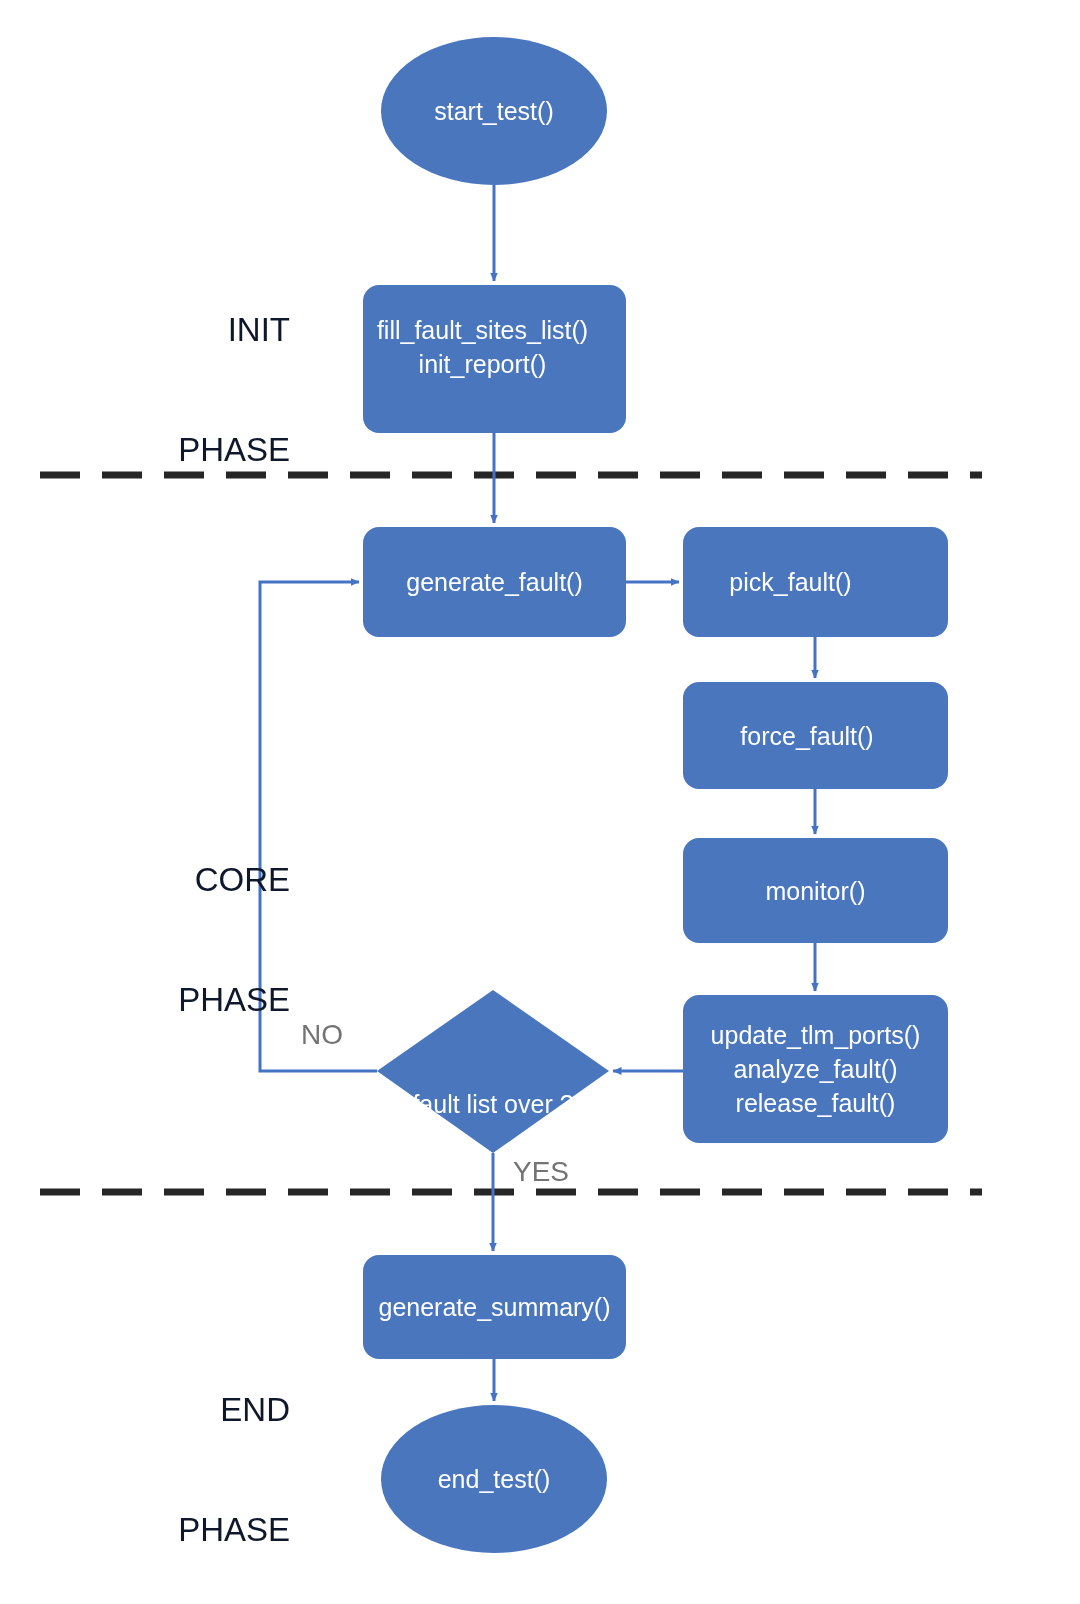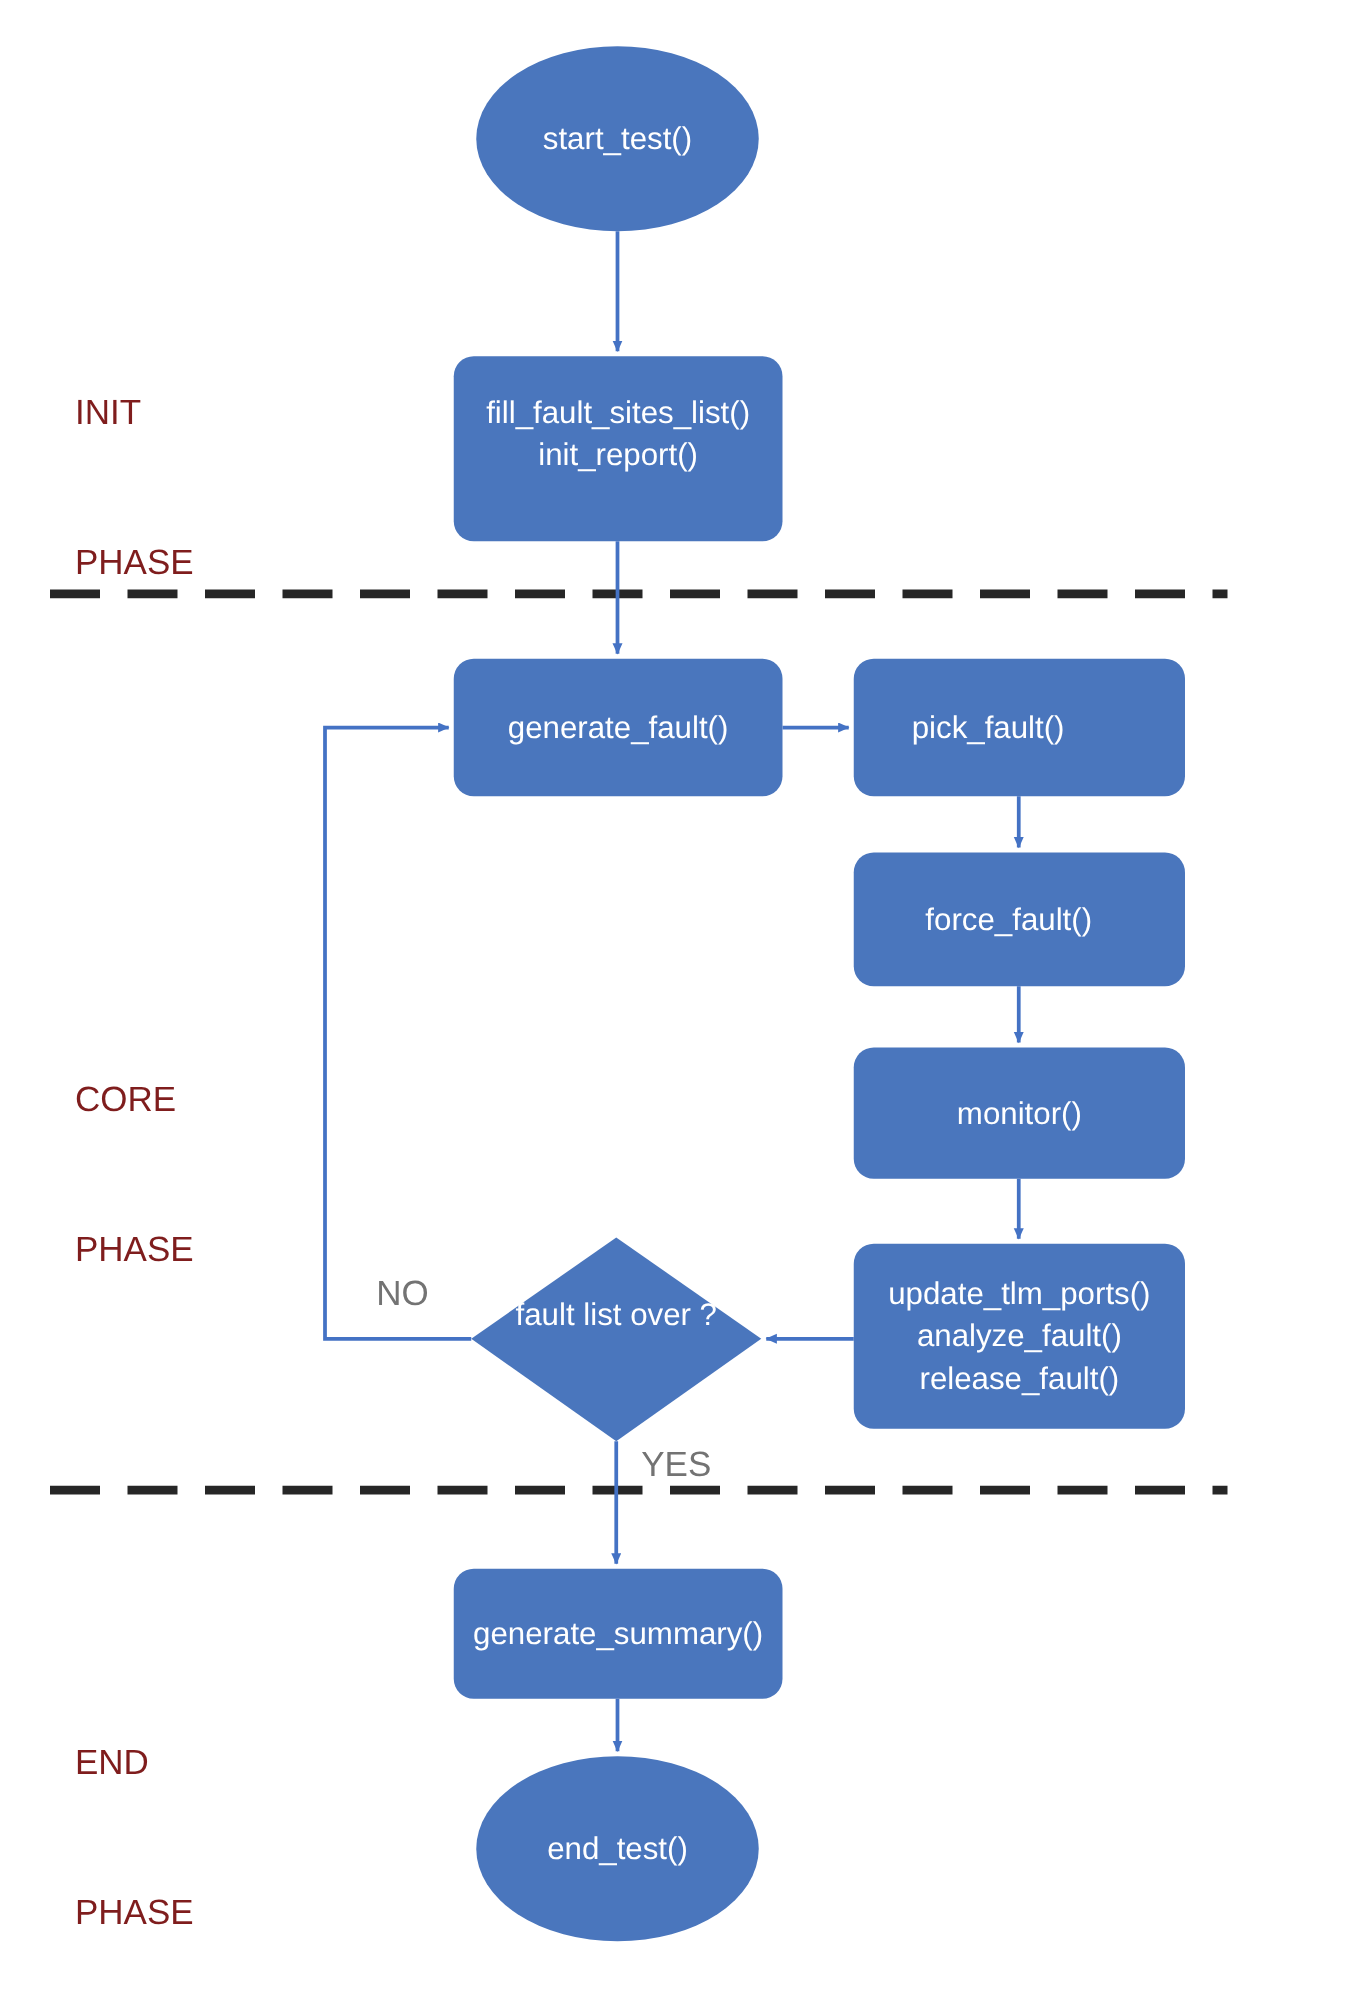--- a/index.html
+++ b/index.html
@@ -30,24 +30,24 @@
     justify-content: center;
     text-align: center;
     color: #ffffff;
     font-size: 25px;
     line-height: 34px;
     white-space: pre;
     pointer-events: none;
   }
   .phase-label {
     position: absolute;
-    color: #7f1d1d;
-    font-size: 28px;
+    color: #0f172a;
+    font-size: 33px;
     line-height: 40px;
-    text-align: left;
+    text-align: right;
     white-space: pre;
   }
   .edge-label {
     position: absolute;
     color: #737373;
     font-size: 28px;
     line-height: 34px;
     white-space: pre;
   }
 </style>
@@ -102,36 +102,36 @@
 
     <path d="M357,1071 L240,1071 L240,582 L339,582" fill="none" stroke="#4472c4" stroke-width="3" marker-end="url(#arrow)"></path>
 
     <line x1="473" y1="1153" x2="473" y2="1251" stroke="#4472c4" stroke-width="3" marker-end="url(#arrow)"></line>
 
     <line x1="474" y1="1359" x2="474" y2="1401" stroke="#4472c4" stroke-width="3" marker-end="url(#arrow)"></line>
   </svg>
 
   <div class="node-label" style="left:361px; top:37px; width:226px; height:148px;">start_test()</div>
 
-  <div class="node-label" style="left:343px; top:285px; width:263px; height:124px;">fill_fault_sites_list()
+  <div class="node-label" style="left:331px; top:285px; width:263px; height:124px;">fill_fault_sites_list()
 init_report()</div>
 
   <div class="node-label" style="left:343px; top:527px; width:263px; height:110px;">generate_fault()</div>
 
   <div class="node-label" style="left:663px; top:527px; width:215px; height:110px;">pick_fault()</div>
 
   <div class="node-label" style="left:663px; top:682px; width:248px; height:107px;">force_fault()</div>
 
   <div class="node-label" style="left:663px; top:838px; width:265px; height:105px;">monitor()</div>
 
   <div class="node-label" style="left:663px; top:995px; width:265px; height:148px;">update_tlm_ports()
 analyze_fault()
 release_fault()</div>
 
-  <div class="node-label" style="left:357px; top:970px; width:232px; height:163px;">fault list over ?</div>
+  <div class="node-label" style="left:357px; top:1022px; width:232px; height:163px;">fault list over ?</div>
 
   <div class="node-label" style="left:343px; top:1255px; width:263px; height:104px;">generate_summary()</div>
 
   <div class="node-label" style="left:361px; top:1405px; width:226px; height:148px;">end_test()</div>
 
   <div class="phase-label" style="left:40px; top:230px; width:230px;">
     <div>INIT</div>
     <div>PHASE</div>
   </div>
 

